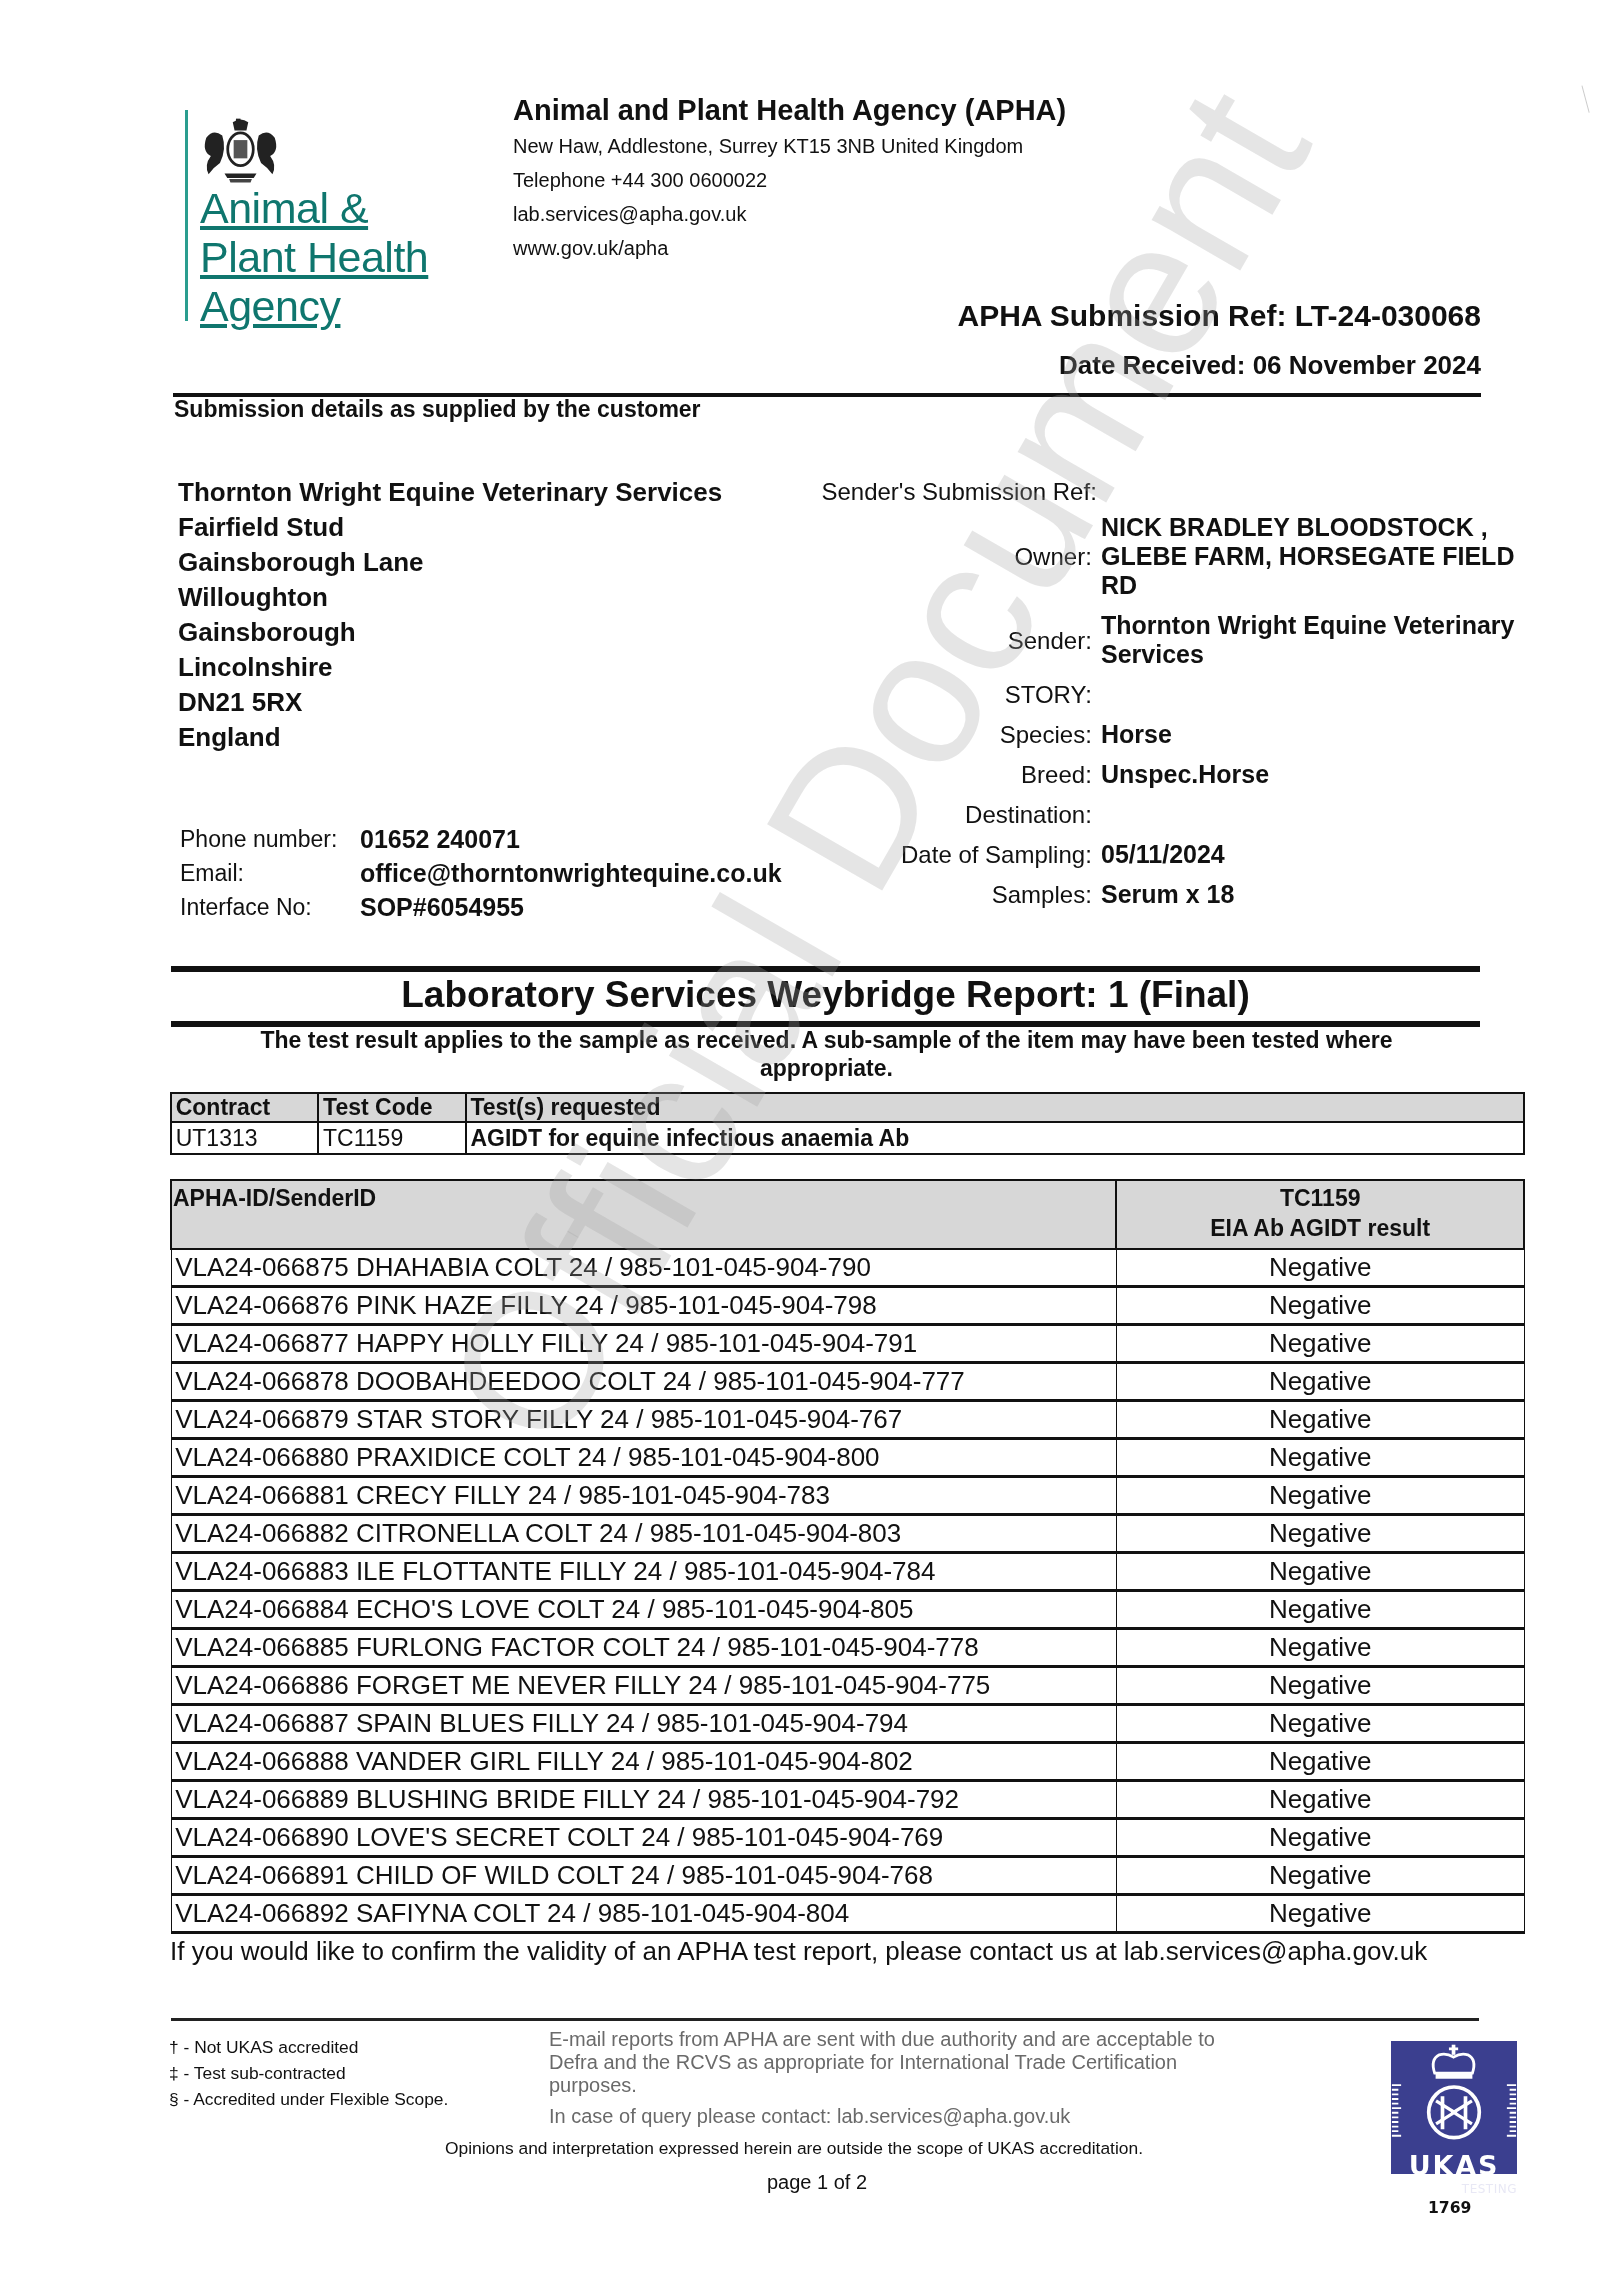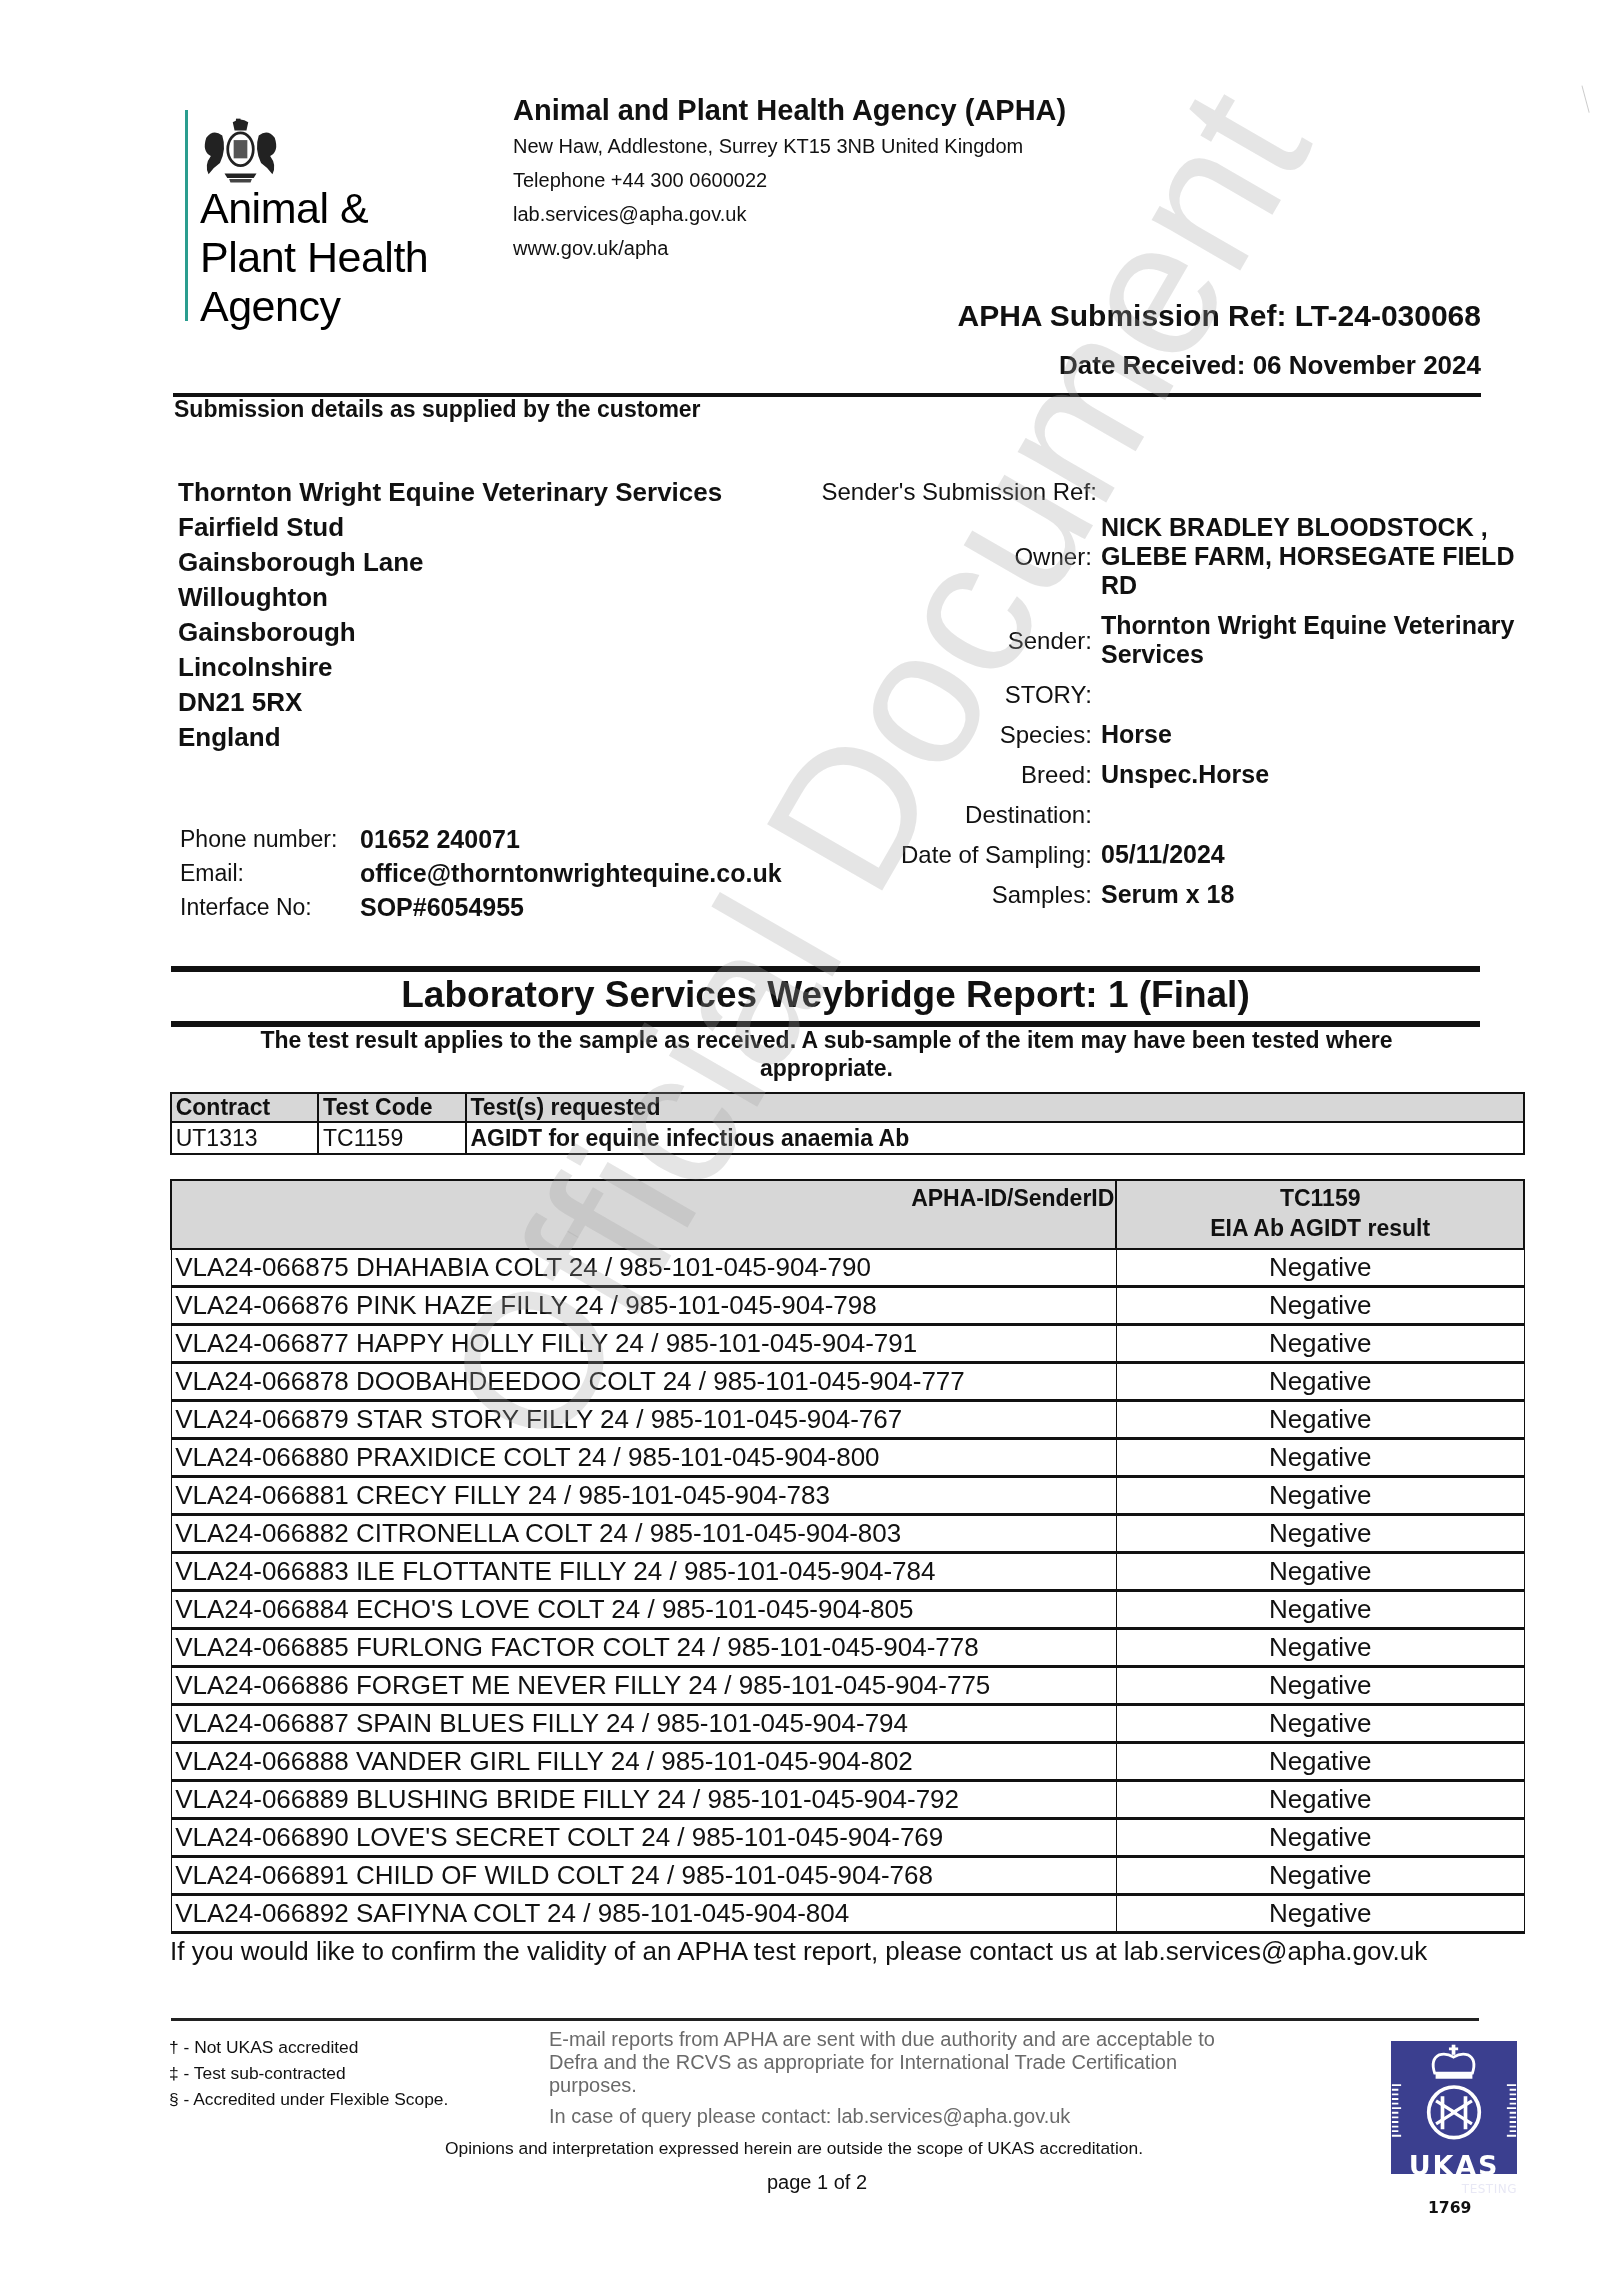--- a/index.html
+++ b/index.html
@@ -2,21 +2,21 @@
 <html style="font-size:7.3px"><head>
 <meta charset="utf-8">
 <style>
   html, body { margin:0; padding:0; background:#ffffff; }
   body { width:1622px; height:2295px; position:relative; overflow:hidden;
          font-family:"Liberation Sans", sans-serif; color:#111; }
   .abs { position:absolute; }
   
   .logo-bar { left:185px; top:110px; width:3.2px; height:211px; background:#2a9d8f; }
   .crest { left:197px; top:115px; width:87px; height:73px; }
-  .logo-text { left:200px; top:184px; font-size:43px; line-height:49px; font-weight:400; color:#000000; letter-spacing:-0.5px; }
+  .logo-text { left:200px; top:184px; font-size:43px; line-height:49px; font-weight:400; color:#0f766e; letter-spacing:-0.5px;text-decoration:underline; }
   .logo-text div { white-space:nowrap; }
   
   .org { left:513px; top:92px; }
   .org-name { font-size:29px; font-weight:700; line-height:37px; white-space:nowrap; }
   .org-line { font-size:20px; line-height:34px; white-space:nowrap; }
   .subref { right:141px; top:299px; font-size:30px; font-weight:700; text-align:right; white-space:nowrap; }
   .daterecv { right:141px; top:350px; font-size:26px; font-weight:700; white-space:nowrap; }
   .rule { background:#111; height:4.1px; }
   .rule-top { left:173px; width:1308px; top:393px; }
   .subdetails { left:174px; top:396px; font-size:23px; font-weight:700; white-space:nowrap; }
@@ -45,21 +45,21 @@
   .t1 th { background:#d7d7d7; font-weight:700; height:27px; }
   .t1 td { border-top-width:1.8px; }
   .t1 .c1 { width:138px; } .t1 .c2 { width:138px; }
   .t1 td.c3 { font-weight:700; }
   
   .t2 { position:absolute; left:170px; top:1179px; width:1355px; }
   .t2 th { background:#d7d7d7; font-weight:700; font-size:23px; border:2.8px solid #111; vertical-align:top; height:64px; padding-top:1.8px; line-height:30px; }
   .t2 td { border-left:1.8px solid #111; border-right:1.8px solid #111; border-top:0; border-bottom:3.7px solid #111; font-size:26px; height:35px; line-height:35px; padding:0 3.7px; white-space:nowrap; }
   .t2 .idcol { width:937px; text-align:left; }
   .t2 .rescol { text-align:center; }
-  .t2 th.idcol { text-align:right;margin-left:37px; }
+  .t2 th.idcol { text-align:left;margin-left:37px; }
   
   .watermark { left:413px; top:1377px; font-size:193px; font-weight:400; color:rgba(160,160,160,0.28); transform:rotate(-60deg); transform-origin:left top; white-space:nowrap; pointer-events:none; line-height:193px; }
   
   .validity { left:170px; top:1936px; font-size:26px; white-space:nowrap; }
   
   .rule-foot { left:171px; width:1308px; top:2018px; height:2.8px; background:#222; }
   .foot-left { left:169px; top:2034px; font-size:17.4px; line-height:26px; color:#111; }
   .foot-left div { white-space:nowrap; }
   .foot-mid { left:549px; top:2028px; font-size:20px; line-height:23px; color:#6a6a6a; width:712px; }
   .foot-mid p { margin:0 0 8.3px 0; }

